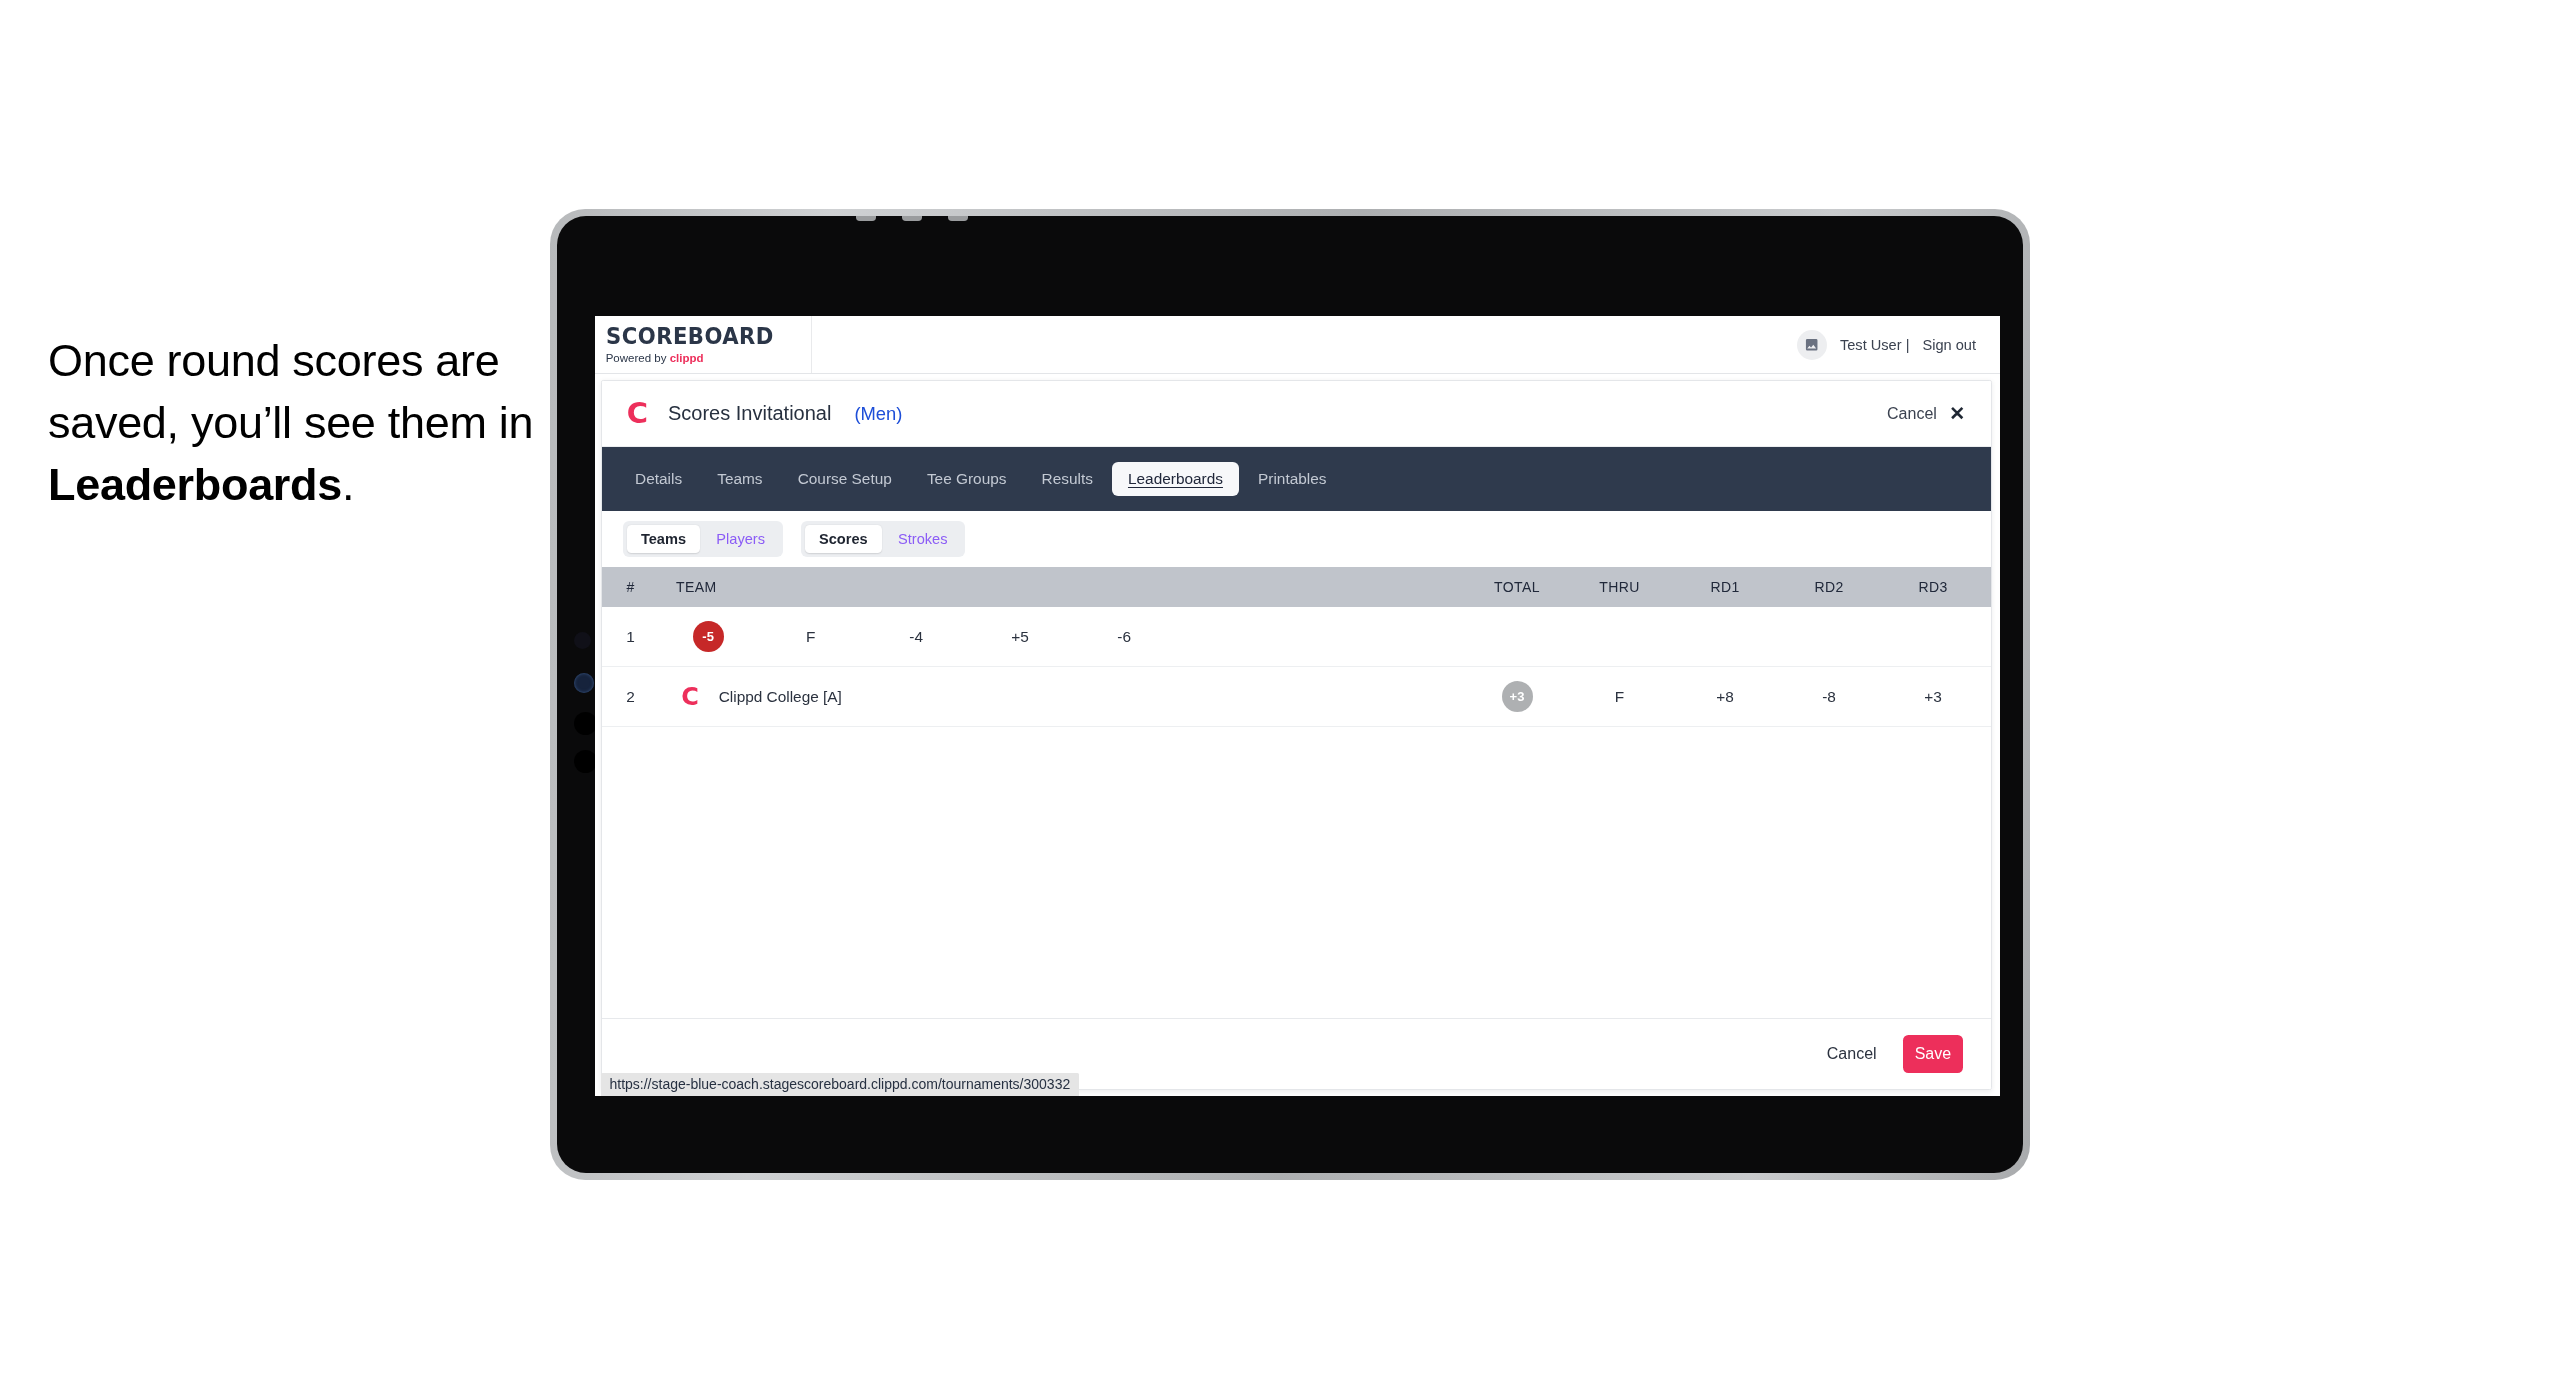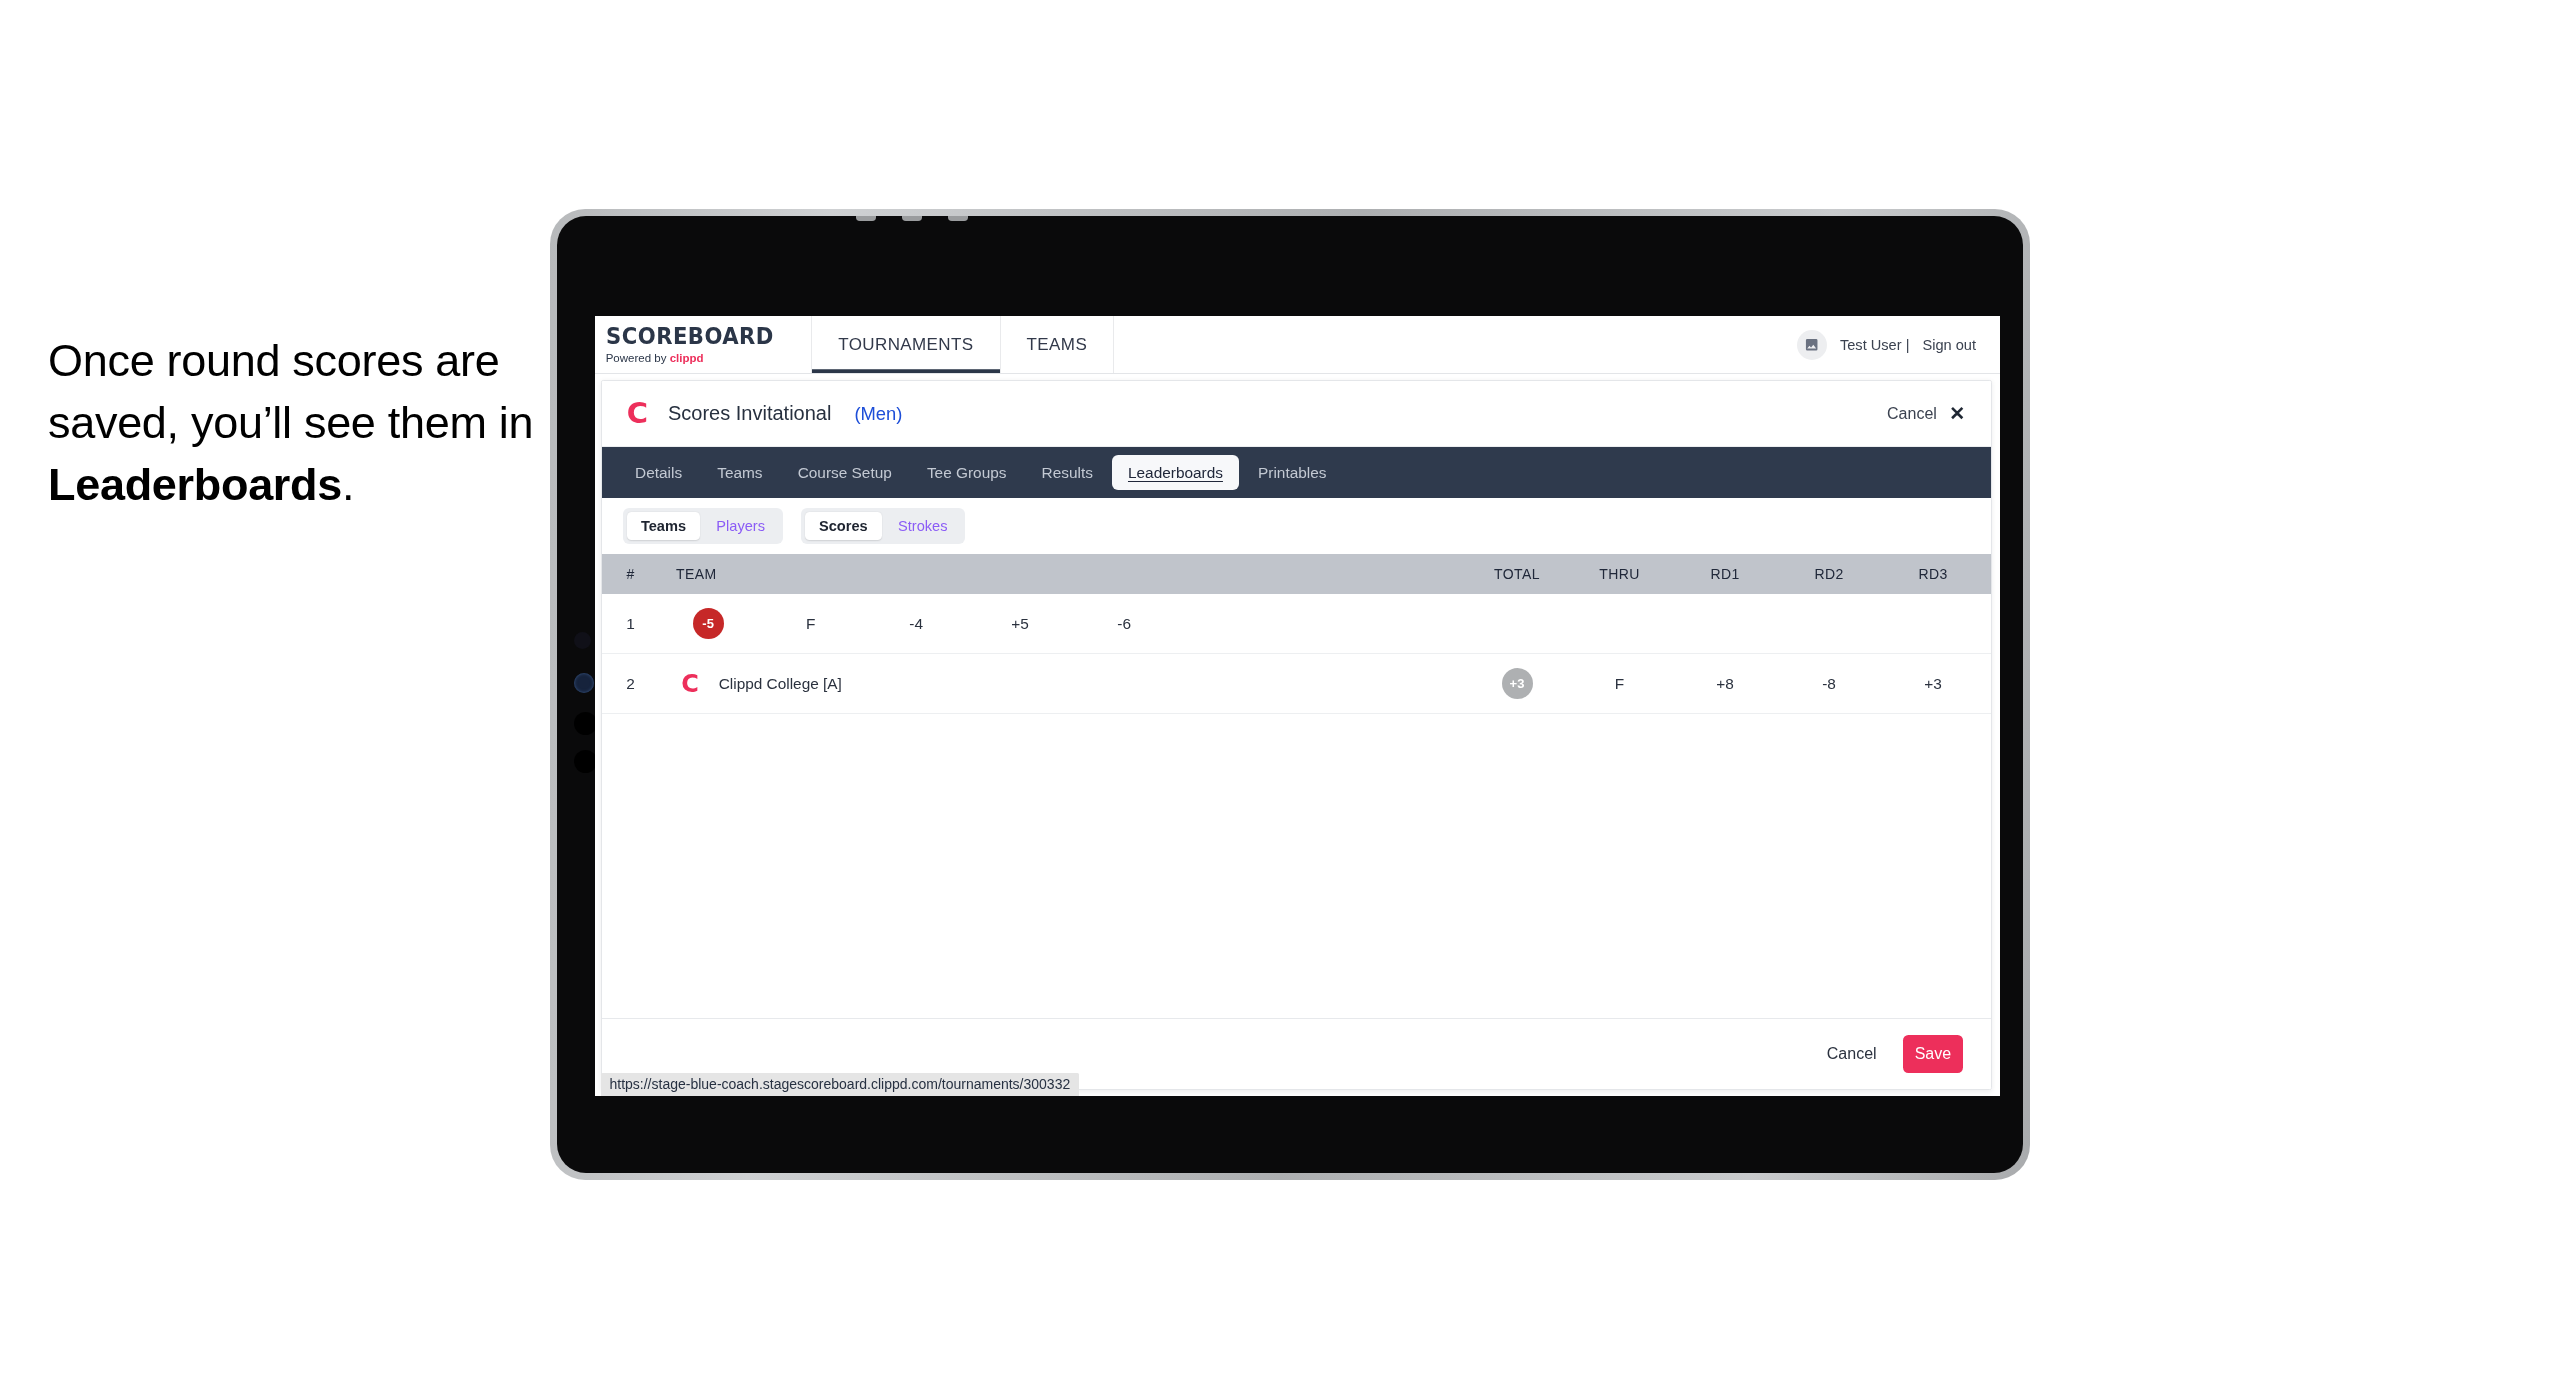--- a/index.html
+++ b/index.html
@@ -172,21 +172,21 @@
   .panel-title .gender { color: #1d4ed8; margin-left: 23px; font-size: 18.4px; }
   .panel-head-spacer { flex: 1; }
   .cancel-x {
     display: flex; align-items: center; gap: 12.3px;
     font-size: 16px; color: #3b4250; cursor: pointer;
   }
   .cancel-x .xmark { font-size: 19px; line-height: 1; color:#1f2733; font-weight:600; }
 
   
   .sectionbar {
-    height: 51px;
+    height: 64px;
     background: #2f3a4d;
     display: flex; align-items: center;
     padding: 0 17px;
     gap: 3.1px;
   }
   .sectiontab {
     padding: 8.4px 16px;
     font-size: 15.4px;
     color: #c3c9d3;
     border-radius: 6.1px;
@@ -345,24 +345,20 @@
       <div class="sensor s4"></div>
 
       <div class="viewport">
 
         <div class="appbar">
           <div class="brand">
             <div class="brand-title">SCOREBOARD</div>
             <div class="brand-sub"><span>Powered by </span><span class="clippd">clippd</span></div>
           </div>
 
-          <div class="navtabs">
-            <div class="navtab active">TOURNAMENTS</div>
-            <div class="navtab">TEAMS</div>
-          </div>
 
           <div class="appbar-spacer"></div>
 
           <div class="appbar-right">
             <div class="avatar">
               <svg viewBox="0 0 24 24" aria-hidden="true">
                   <path d="M21 19V5a2 2 0 0 0-2-2H5a2 2 0 0 0-2 2v14a2 2 0 0 0 2 2h14a2 2 0 0 0 2-2zM8.5 13.5l2.5 3 3.5-4.5 4.5 6H5l3.5-4.5z"></path>
                 </svg>
             </div>
             <span>Test User |</span>

